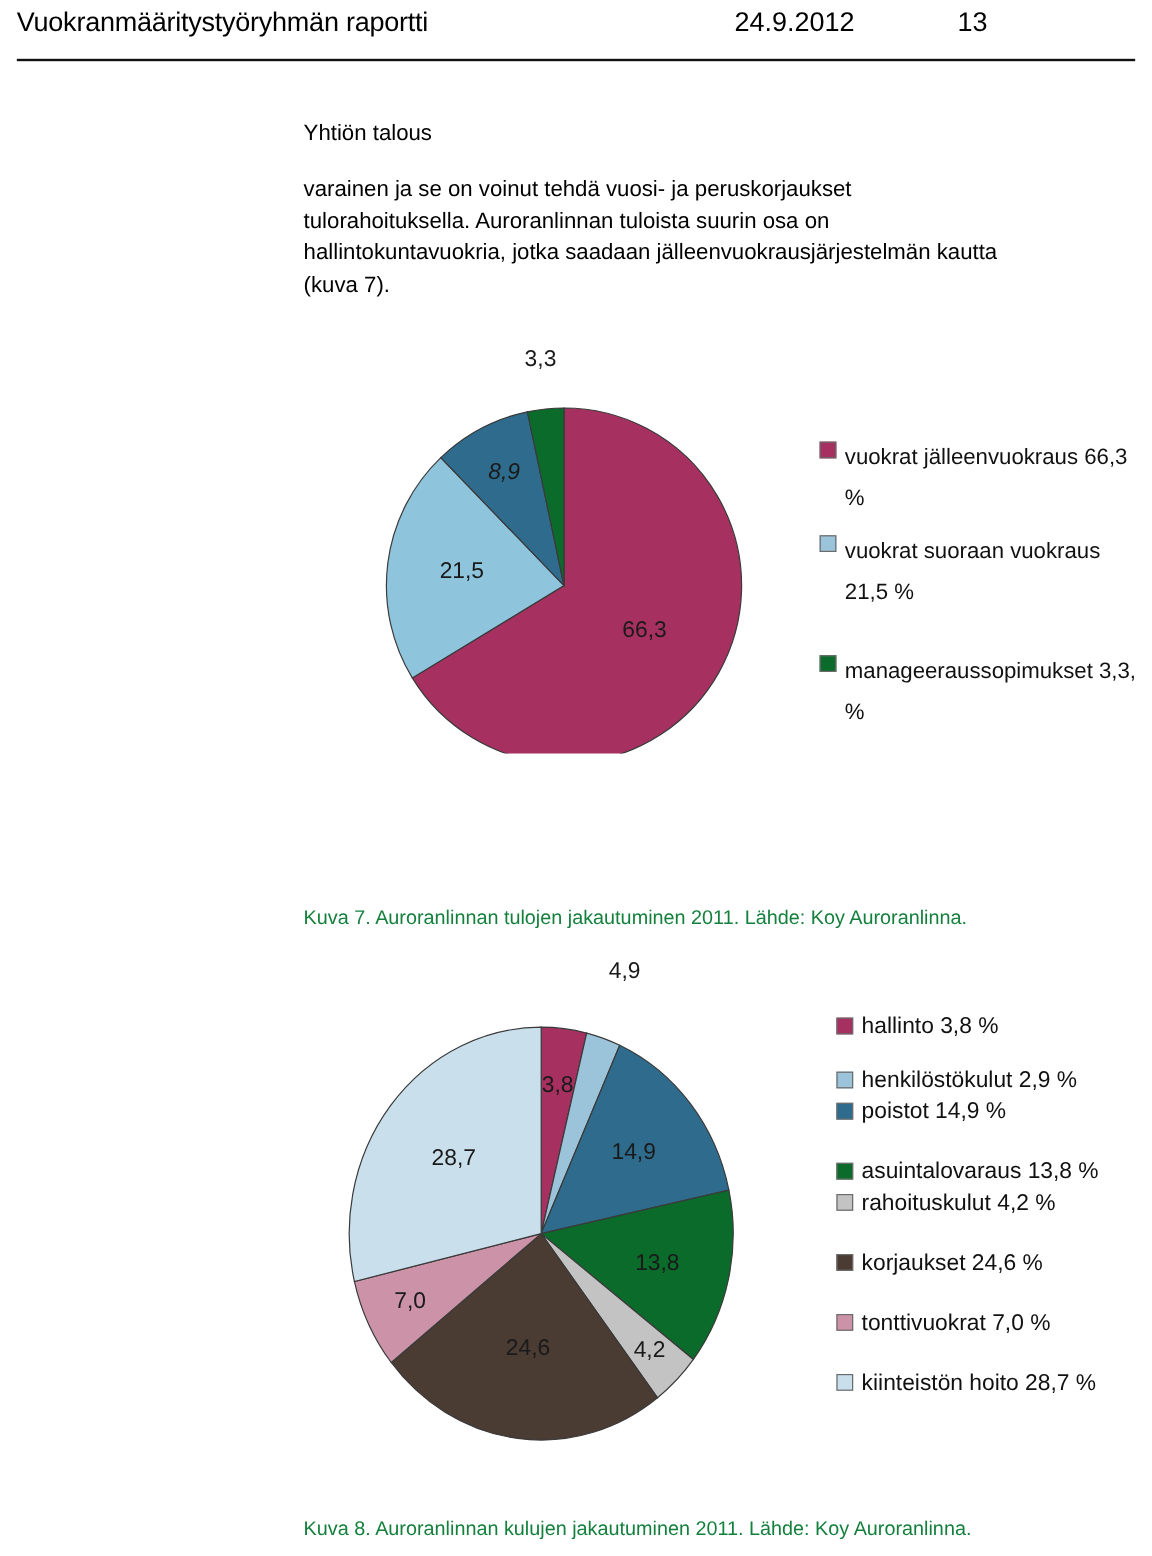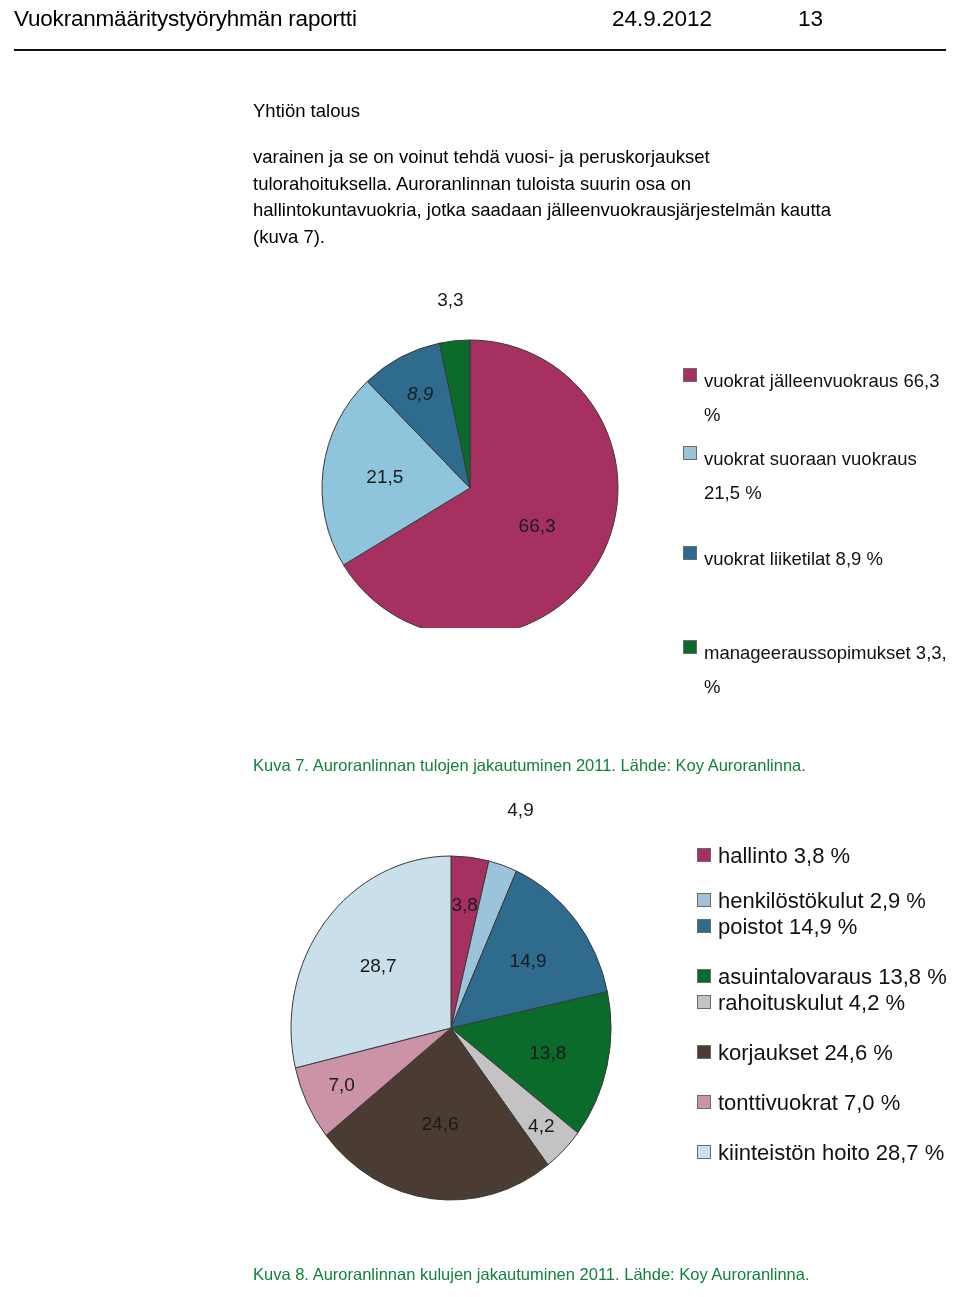--- a/index.html
+++ b/index.html
@@ -90,21 +90,21 @@
     width: 14px; height: 14px;
     flex: 0 0 14px;
     border: 1px solid #6b6b6b;
     margin-top: 4px;
   }
   .legend-text {
     font-size: 18.5px;
     line-height: 34px;
     color: #111;
   }
-  .fig2 .legend-text { font-size: 22px; line-height: 24px; }
+  .fig2 .legend-text { font-size: 19px; line-height: 24px; }
 
   
   .caption {
     position: absolute;
     font-size: 16.5px;
     color: #15803d;
     white-space: nowrap;
   }
   .cap1 { left: 253px; top: 756px; }
   .cap2 { left: 253px; top: 1265px; }
@@ -146,24 +146,20 @@
   </div>
 
   <div class="legend">
     <div class="legend-item" style="margin-bottom:10px">
       <span class="swatch" style="background:#A63160"></span>
       <span class="legend-text">vuokrat jälleenvuokraus 66,3 %</span>
     </div>
     <div class="legend-item" style="margin-bottom:32px">
       <span class="swatch" style="background:#9BC4DA"></span>
       <span class="legend-text">vuokrat suoraan vuokraus 21,5 %</span>
-    </div>
-    <div class="legend-item" style="margin-bottom:60px">
-      <span class="swatch" style="background:#2E6B8C"></span>
-      <span class="legend-text">vuokrat liiketilat 8,9 %</span>
     </div>
     <div class="legend-item">
       <span class="swatch" style="background:#0B6B2B"></span>
       <span class="legend-text">manageeraussopimukset 3,3, %</span>
     </div>
   </div>
 </div>
 
 <div class="caption cap1">Kuva 7. Auroranlinnan tulojen jakautuminen 2011. Lähde: Koy Auroranlinna.</div>
 

